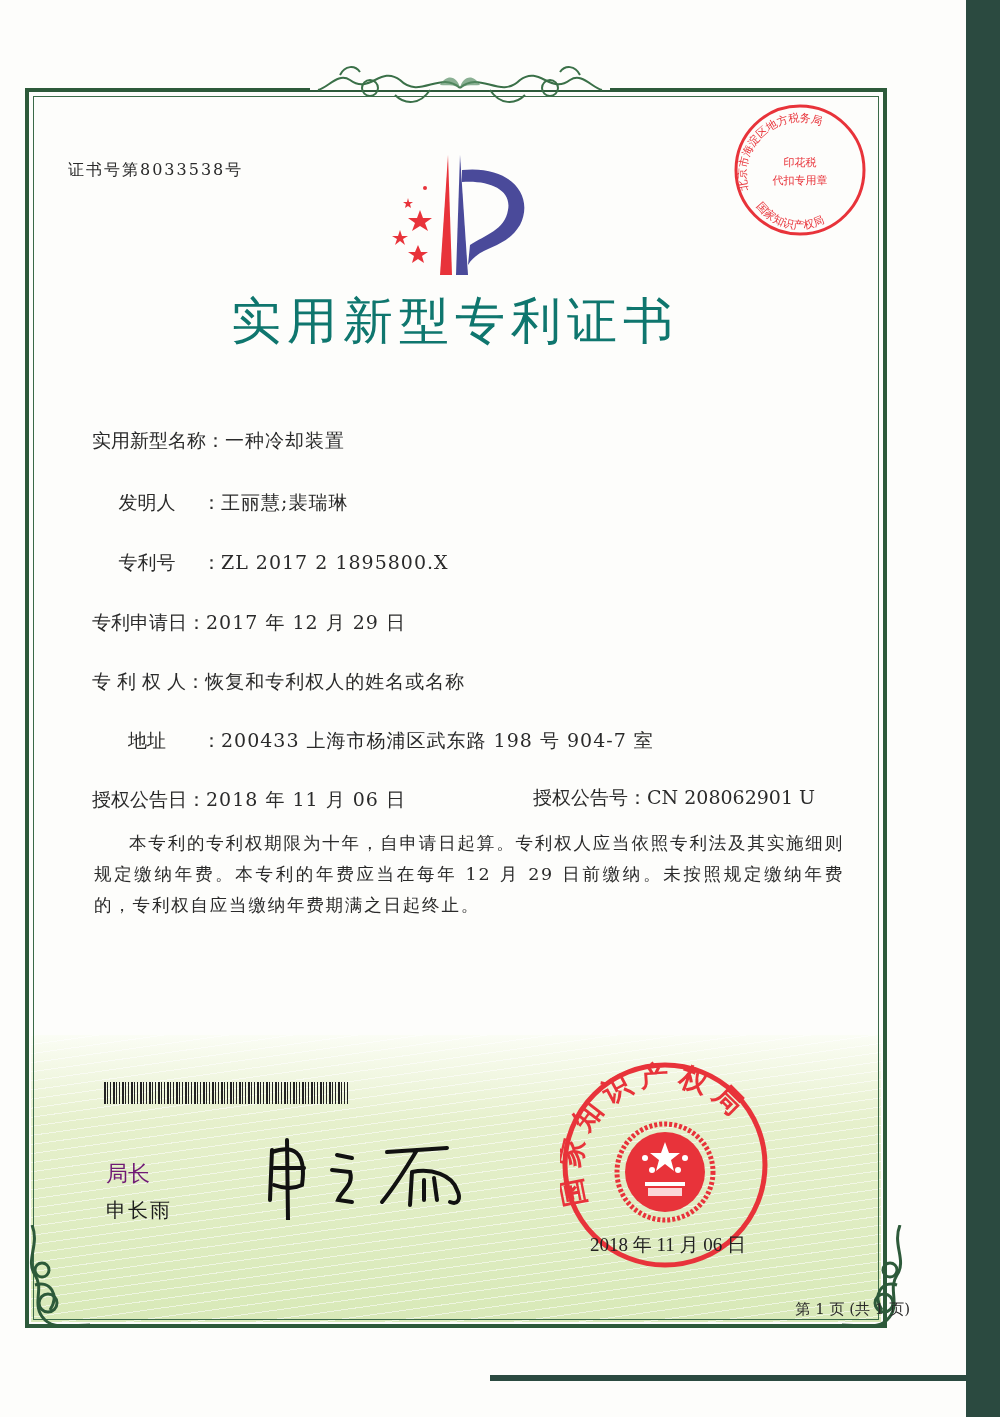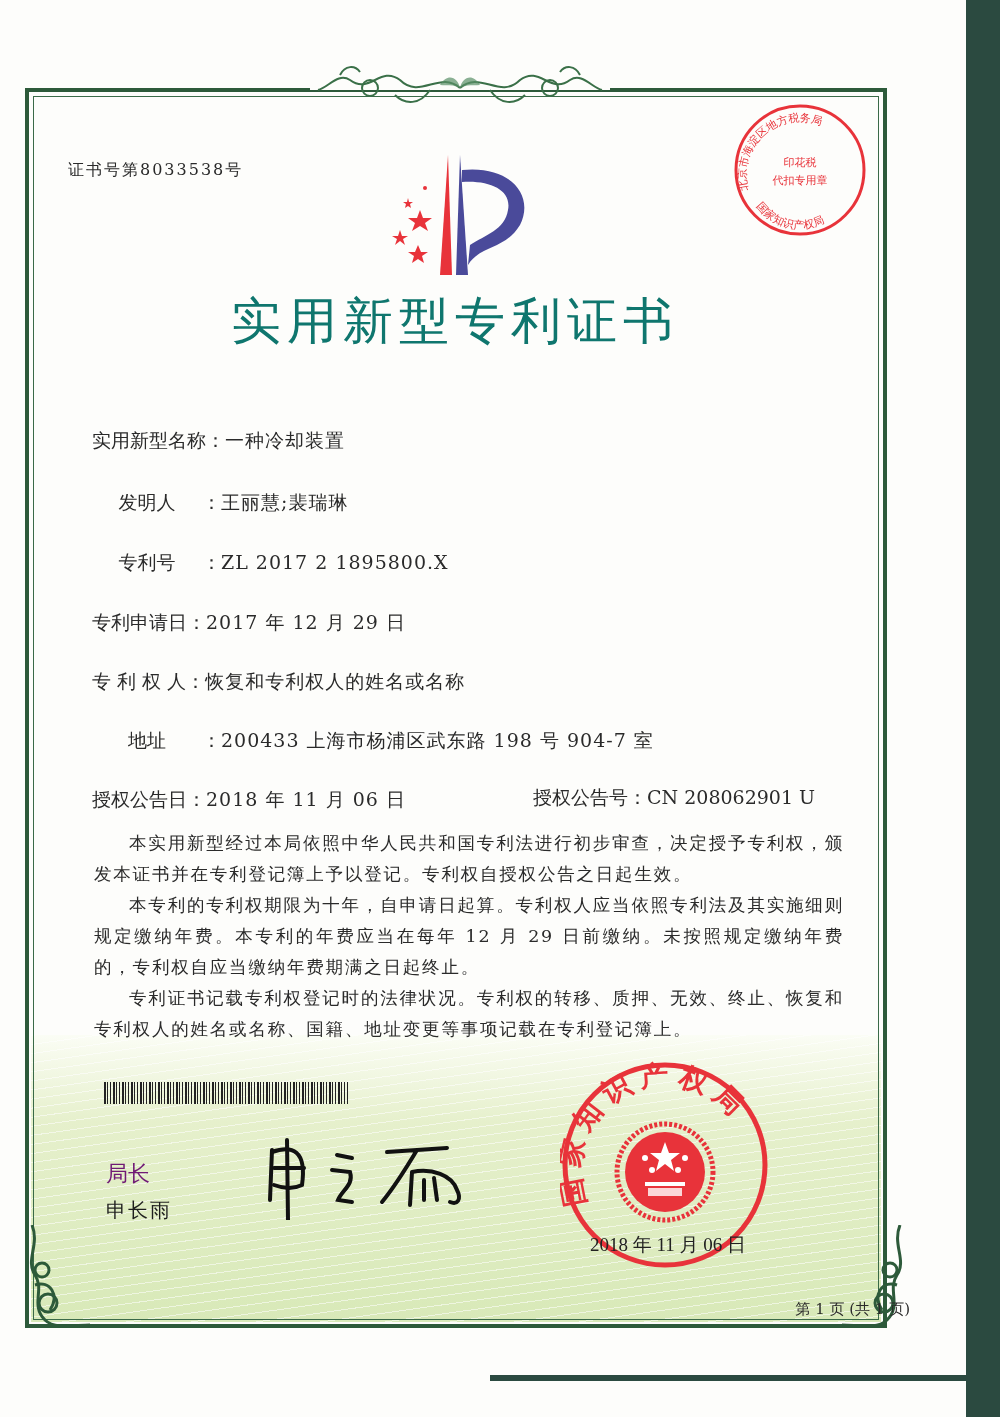--- a/index.html
+++ b/index.html
@@ -173,23 +173,21 @@
   <span class="lbl lbl-spread"><span>地</span><span>址</span></span><span>：</span><span class="val">200433 上海市杨浦区武东路 198 号 904-7 室</span>
 </div>
 <div class="field" style="top:787px">
   <span class="lbl">授权公告日：</span><span class="val">2018 年 11 月 06 日</span>
 </div>
 <div class="field2">
   <span>授权公告号：</span><span>CN 208062901 U</span>
 </div>
 
 <div class="body-text">
-  <p>本实用新型经过本局依照中华人民共和国专利法进行初步审查，决定授予专利权，颁发本证书并在专利登记簿上予以登记。专利权自授权公告之日起生效。</p>
   <p>本专利的专利权期限为十年，自申请日起算。专利权人应当依照专利法及其实施细则规定缴纳年费。本专利的年费应当在每年 12 月 29 日前缴纳。未按照规定缴纳年费的，专利权自应当缴纳年费期满之日起终止。</p>
-  <p>专利证书记载专利权登记时的法律状况。专利权的转移、质押、无效、终止、恢复和专利权人的姓名或名称、国籍、地址变更等事项记载在专利登记簿上。</p>
 </div>
 
 <div class="barcode"></div>
 
 <div class="director-title">局长</div>
 <div class="director-name">申长雨</div>
 
 <svg class="signature" viewBox="0 0 220 90">
   <g fill="none" stroke="#111" stroke-width="4" stroke-linecap="round">
     <path d="M10 20 L8 70"></path>

